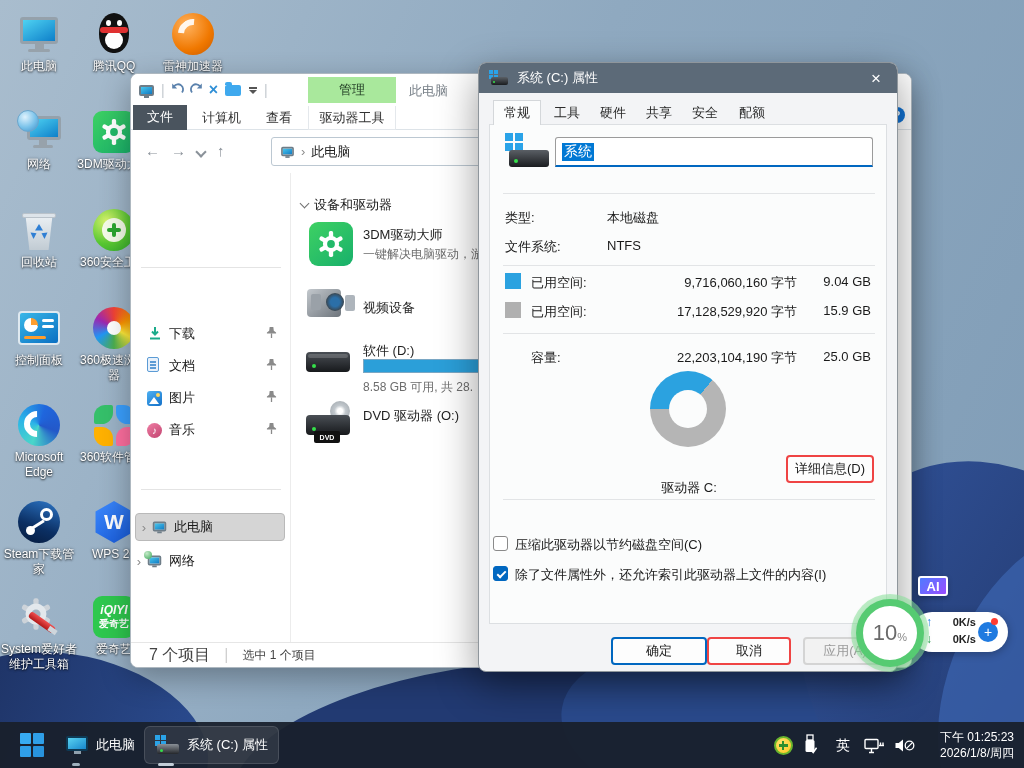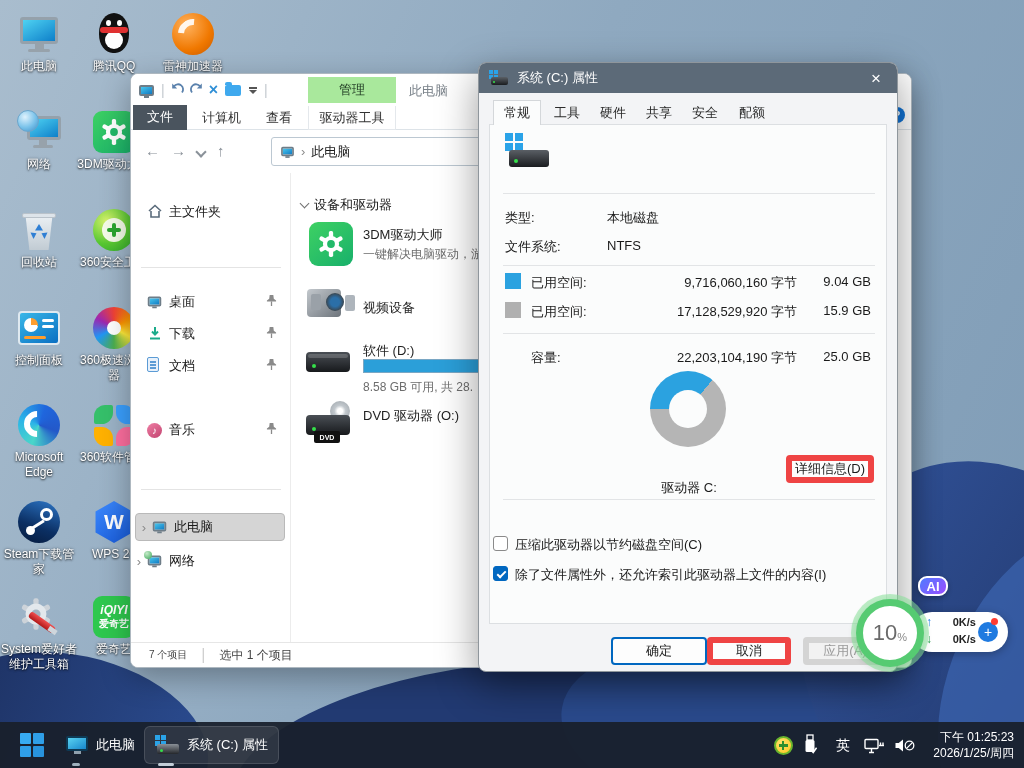--- a/index.html
+++ b/index.html
@@ -40,37 +40,37 @@
   .dlg-title{position:absolute;left:0;top:0;width:100%;height:30px;background:#5c6a78;color:#fff;display:flex;align-items:center;padding:0 10px}
   .dtab{position:absolute;top:38px;height:23px;font-size:13px;color:#2b2b2b;display:flex;align-items:center;justify-content:center}
   .dtab.active{background:#fbfcfc;border:1px solid #d4d7da;border-bottom:none;height:25px;top:37px;z-index:2}
   .dpage{position:absolute;left:10px;top:61px;width:398px;height:500px;background:#fbfcfc;border:1px solid #dcdfe2}
   .dsep{position:absolute;left:24px;width:372px;border-top:1px solid #e2e4e6}
   .drow-l{position:absolute;font-size:13px;color:#1a1a1a}
   .legend{position:absolute;width:16px;height:16px}
   .rnum{position:absolute;font-size:13px;color:#1a1a1a;text-align:right}
   .donut{position:absolute;left:171px;top:308px;width:76px;height:76px;border-radius:50%;background:conic-gradient(from 270deg,#2ba2e0 0 calc(var(--deg,130)*1deg),#b5b5b5 0 360deg)}
   .donut::after{content:"";position:absolute;left:19px;top:19px;width:38px;height:38px;border-radius:50%;background:#fbfcfc}
-  .btn{position:absolute;height:28px;background:#fdfdfd;border:6px solid #ef4444;border-radius:4px;font-size:13px;color:#1a1a1a;display:flex;align-items:center;justify-content:center}
+  .btn{position:absolute;height:28px;background:#fdfdfd;border:2px solid #ef4444;border-radius:4px;font-size:13px;color:#1a1a1a;display:flex;align-items:center;justify-content:center}
   .btn.primary{border:2px solid #0067c0}
   .btn.disabled{color:#9a9a9a;background:#f2f2f2;border-color:#d4d4d4}
   .cbox{position:absolute;width:15px;height:15px;border:1px solid #8a8a8a;border-radius:3px;background:#fff}
   .cbox.checked{background:#0067c0;border-color:#0067c0}
   .cbox.checked::after{content:"";position:absolute;left:3px;top:4px;width:7px;height:3px;border-left:2px solid #fff;border-bottom:2px solid #fff;transform:rotate(-45deg)}
   .cblabel{position:absolute;font-size:13px;color:#1a1a1a}
 
   
   .tbar{position:absolute;left:0;bottom:0;width:1024px;height:46px;background:rgba(24,32,44,.94);z-index:50;display:block}
   .tb-ind{position:absolute;height:3px;border-radius:2px;background:#9fb0bd;bottom:2px}
   .tray-ic{position:absolute;display:flex;align-items:center;justify-content:center;color:#fff}
 
   
   .pill{position:absolute;left:912px;top:612px;width:96px;height:40px;border-radius:20px;background:#fff;box-shadow:0 2px 8px rgba(0,0,0,.28);z-index:35}
   .ball{position:absolute;left:856px;top:599px;width:68px;height:68px;border-radius:50%;background:#fff;border:7px solid #56cb72;box-shadow:0 0 0 5px rgba(134,224,152,.55),0 3px 8px rgba(0,0,0,.2);z-index:40;display:flex;align-items:center;justify-content:center}
-  .aib{position:absolute;left:918px;top:576px;width:30px;height:20px;border-radius:9px;background:linear-gradient(135deg,#4f7bff,#9a4dff);border:2px solid #fff;color:#fff;font-size:13px;font-weight:bold;display:flex;align-items:center;justify-content:center;z-index:34;box-shadow:0 2px 5px rgba(0,0,0,.25)}
+  .aib{position:absolute;left:918px;top:576px;width:30px;height:20px;border-radius:3px;background:linear-gradient(135deg,#4f7bff,#9a4dff);border:2px solid #fff;color:#fff;font-size:13px;font-weight:bold;display:flex;align-items:center;justify-content:center;z-index:34;box-shadow:0 2px 5px rgba(0,0,0,.25)}
 </style>
 </head>
 <body>
 
 <div>
   <div class="bloom" style="left:-70px;top:655px;width:280px;height:170px;transform:rotate(12deg);background:linear-gradient(100deg,#1c2f5e,#2c4e94)"></div>
   <div class="bloom" style="left:230px;top:662px;width:580px;height:230px;transform:rotate(-5deg);background:#223a72"></div>
   <div class="bloom" style="left:560px;top:648px;width:320px;height:170px;transform:rotate(9deg);background:#2a4a8c"></div>
   <div class="bloom" style="left:820px;top:455px;width:360px;height:440px;transform:rotate(-35deg);border-radius:46%;background:linear-gradient(160deg,#32549c,#1b2c58)"></div>
   <div class="bloom" style="left:950px;top:520px;width:210px;height:330px;transform:rotate(24deg);background:#3b63ae;opacity:.75"></div>
@@ -283,54 +283,51 @@
     <span style="position:absolute;left:66px;top:18px;width:8px;height:8px;border-right:2px solid #8a9199;border-bottom:2px solid #8a9199;transform:rotate(45deg)"></span>
     <span class="navg" style="position:absolute;left:86px;top:12px">↑</span>
     <div style="position:absolute;left:140px;top:7px;width:540px;height:29px;border:1px solid #bcc8d2;background:#fff;border-radius:3px;display:flex;align-items:center;padding:0 8px;gap:6px">
       <span class="mini-mon" style="transform:scale(.85)"></span>
       <span style="color:#8b8b8b;font-size:13px">›</span>
       <span style="font-size:13px;color:#1a1a1a">此电脑</span>
     </div>
   </div>
 
   <div style="position:absolute;left:0;top:99px;width:160px;height:471px;background:#fff;border-right:1px solid #ececec">
-    <div class="sbitem" style="top:25px">
-      <span class="chev"></span>
-        <span style="width:22px"><svg width="16" height="16" viewBox="0 0 16 16">
-            <path d="M2 8l6-5.5L14 8" fill="none" stroke="#5a6b7b" stroke-width="1.6"></path>
-            <path d="M4 8v6h8V8" fill="none" stroke="#5a6b7b" stroke-width="1.6"></path>
-          </svg></span>
-      <span class="lbl">主文件夹</span>
-    </div>
     <div style="position:absolute;left:10px;top:94px;width:140px;border-top:1px solid #e4e4e4"></div>
-    <div class="sbitem" style="top:115px">
-      <span class="chev"></span>
-        <span style="width:22px"><span class="mini-mon" style="transform:scale(.9)"></span></span>
-      <span class="lbl">桌面</span>
-      <span class="pin"><svg width="11" height="13" viewBox="0 0 12 14">
-            <path d="M4 1h4l.5 4L11 7v1H1V7l2.5-2z" fill="#8a8a8a"></path>
-            <rect x="5.3" y="8" width="1.4" height="5" fill="#8a8a8a"></rect>
-          </svg></span>
-    </div>
     <div class="sbitem" style="top:147px">
       <span class="chev"></span>
         <span style="width:22px"><svg width="16" height="16" viewBox="0 0 16 16">
             <path d="M8 2v7M5 6.5L8 9.5l3-3" fill="none" stroke="#1aab8a" stroke-width="2"></path>
             <path d="M3 13.5h10" stroke="#1aab8a" stroke-width="2"></path>
           </svg></span>
       <span class="lbl">下载</span>
       <span class="pin"><svg width="11" height="13" viewBox="0 0 12 14">
             <path d="M4 1h4l.5 4L11 7v1H1V7l2.5-2z" fill="#8a8a8a"></path>
             <rect x="5.3" y="8" width="1.4" height="5" fill="#8a8a8a"></rect>
           </svg></span>
     </div>
     <div class="sbitem" style="top:179px">
       <span class="chev"></span>
         <span style="width:22px"><span style="display:inline-block;width:12px;height:15px;background:#e8f1fb;border:1px solid #5b9bd5;border-radius:2px;position:relative"><span style="position:absolute;left:2px;top:3px;width:6px;height:1.5px;background:#5b9bd5"></span><span style="position:absolute;left:2px;top:6px;width:6px;height:1.5px;background:#5b9bd5"></span><span style="position:absolute;left:2px;top:9px;width:6px;height:1.5px;background:#5b9bd5"></span></span></span>
       <span class="lbl">文档</span>
+      <span class="pin"><svg width="11" height="13" viewBox="0 0 12 14">
+            <path d="M4 1h4l.5 4L11 7v1H1V7l2.5-2z" fill="#8a8a8a"></path>
+            <rect x="5.3" y="8" width="1.4" height="5" fill="#8a8a8a"></rect>
+          </svg></span>
+    </div>
+    <div class="sbitem" style="top:211px">
+      <span class="chev"></span>
+        <span style="width:22px">
+          <span class="sq14" style="background:linear-gradient(145deg,#4db0f2,#1470c8);position:relative;overflow:hidden">
+            <span style="position:absolute;left:2px;bottom:2px;width:0;height:0;border-left:5px solid transparent;border-right:5px solid transparent;border-bottom:7px solid #fff"></span>
+            <span style="position:absolute;right:2px;top:2px;width:4px;height:4px;border-radius:50%;background:#ffd65e"></span>
+          </span>
+        </span>
+      <span class="lbl">图片</span>
       <span class="pin"><svg width="11" height="13" viewBox="0 0 12 14">
             <path d="M4 1h4l.5 4L11 7v1H1V7l2.5-2z" fill="#8a8a8a"></path>
             <rect x="5.3" y="8" width="1.4" height="5" fill="#8a8a8a"></rect>
           </svg></span>
     </div>
     <div class="sbitem" style="top:243px">
       <span class="chev"></span>
         <span style="width:22px">
           <span class="sq14" style="border-radius:50%;background:linear-gradient(145deg,#ef7fa5,#c2436f);color:#fff;font-size:10px">♪</span>
         </span>
@@ -401,21 +398,21 @@
         <div style="position:absolute;right:4px;top:0;width:20px;height:20px;border-radius:50%;background:radial-gradient(circle,#fff 18%,#c2c8cd 40%,#9aa1a7)"></div>
         <div style="position:absolute;left:0;top:14px;width:44px;height:20px;background:linear-gradient(#4a4f55,#17191c);border-radius:4px"></div>
         <div style="position:absolute;left:6px;top:26px;width:4px;height:4px;border-radius:50%;background:#35e04a"></div>
         <div style="position:absolute;left:8px;top:30px;width:26px;height:12px;background:#111;color:#fff;font-size:7px;font-weight:bold;display:flex;align-items:center;justify-content:center;border-radius:2px">DVD</div>
       </div>
       <div class="itemtitle" style="position:absolute;left:71px;top:234px">DVD 驱动器 (O:)</div>
     </div>
   </div>
 
   <div style="position:absolute;left:0;bottom:0;width:100%;height:25px;background:#fff;border-top:1px solid #e6e6e6;display:flex;align-items:center;padding:0 18px;gap:14px">
-    <span style="font-size:10px;color:#444">7 个项目</span>
+    <span style="font-size:16px;color:#444">7 个项目</span>
     <span style="color:#d0d0d0">|</span>
     <span style="font-size:12px;color:#444">选中 1 个项目</span>
   </div>
 </div>
 
 <div class="dlg">
   <div class="dlg-title">
     <span style="position:relative;width:20px;height:16px;margin-right:8px">
       <span style="position:absolute;left:0;top:0;width:4px;height:4px;background:#2aa3e8"></span>
         <span style="position:absolute;left:5px;top:0;width:4px;height:4px;background:#2aa3e8"></span>
@@ -437,20 +434,23 @@
   <div class="dpage"></div>
 
   <div style="position:absolute;left:26px;top:70px;width:46px;height:38px">
     <span style="position:absolute;left:0;top:0;width:8px;height:8px;background:#2aa3e8"></span>
       <span style="position:absolute;left:10px;top:0;width:8px;height:8px;background:#2aa3e8"></span>
       <span style="position:absolute;left:0;top:10px;width:8px;height:8px;background:#2aa3e8"></span>
       <span style="position:absolute;left:10px;top:10px;width:8px;height:8px;background:#2aa3e8"></span>
     <span style="position:absolute;left:4px;top:17px;width:40px;height:17px;background:linear-gradient(#5a5f65,#1a1c1f);border-radius:3px"></span>
     <span style="position:absolute;left:9px;top:26px;width:4px;height:4px;border-radius:50%;background:#35e04a"></span>
   </div>
+  <div style="position:absolute;left:76px;top:74px;width:318px;height:30px;background:#fff;border:1px solid #9b9b9b;border-bottom:2px solid #0067c0;border-radius:3px 3px 0 0;display:flex;align-items:center;padding:0 6px;font-size:14px">
+    <span style="background:#0078d4;color:#fff;padding:0 2px">系统</span>
+  </div>
 
   <div class="dsep" style="top:130px"></div>
   <div class="drow-l" style="left:26px;top:146px">类型:</div>
   <div class="drow-l" style="left:128px;top:146px">本地磁盘</div>
   <div class="drow-l" style="left:26px;top:175px">文件系统:</div>
   <div class="drow-l" style="left:128px;top:175px">NTFS</div>
   <div class="dsep" style="top:202px"></div>
 
   <div class="legend" style="left:26px;top:210px;background:#2ba2e0"></div>
   <div class="drow-l" style="left:52px;top:211px">已用空间:</div>
@@ -550,15 +550,15 @@
   </div>
   <div class="tray-ic" style="left:893px;top:15px;width:22px;height:16px">
     <svg width="21" height="15" viewBox="0 0 21 15">
         <path d="M1.5 5h3.2L9 1.5v12L4.7 10H1.5z" fill="#fff"></path>
         <circle cx="15.5" cy="7.5" r="4.3" fill="none" stroke="#fff" stroke-width="1.3"></circle>
         <path d="M12.6 10.4l5.8-5.8" stroke="#fff" stroke-width="1.3"></path>
       </svg>
   </div>
   <div style="position:absolute;right:10px;top:7px;text-align:right;color:#fff;font-size:12px;line-height:16px">
     <div>下午 01:25:23</div>
-    <div>2026/1/25/周四</div>
+    <div>2026/1/8/周四</div>
   </div>
 </div>
 
 </body></html>

